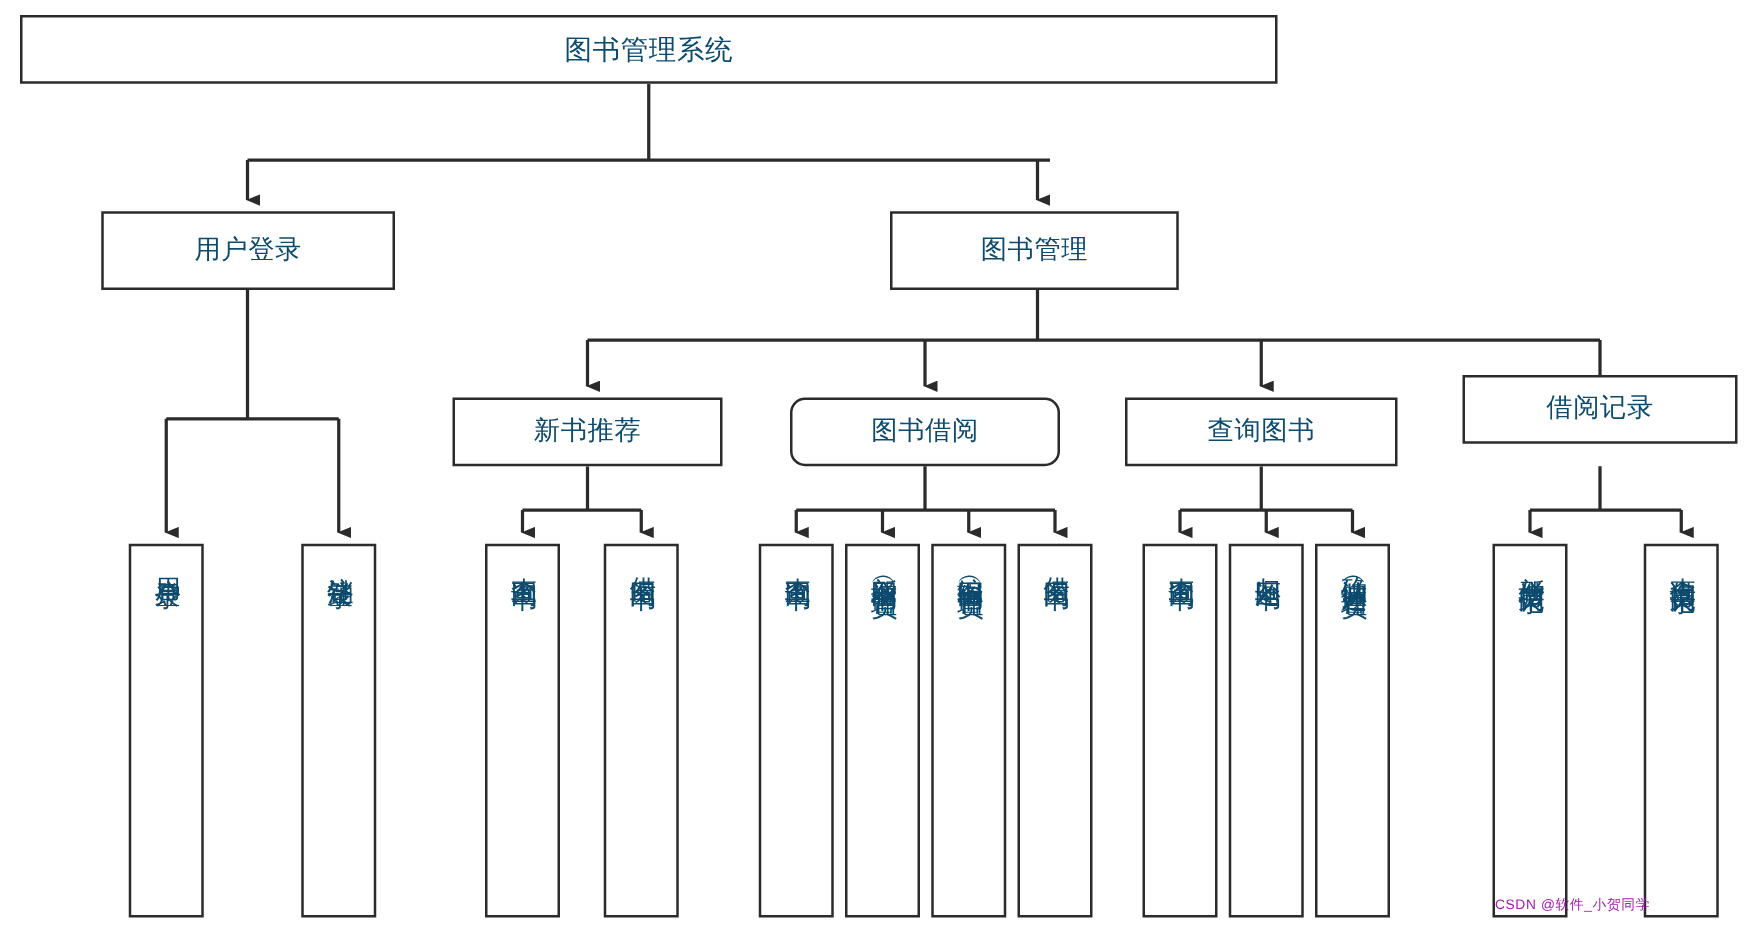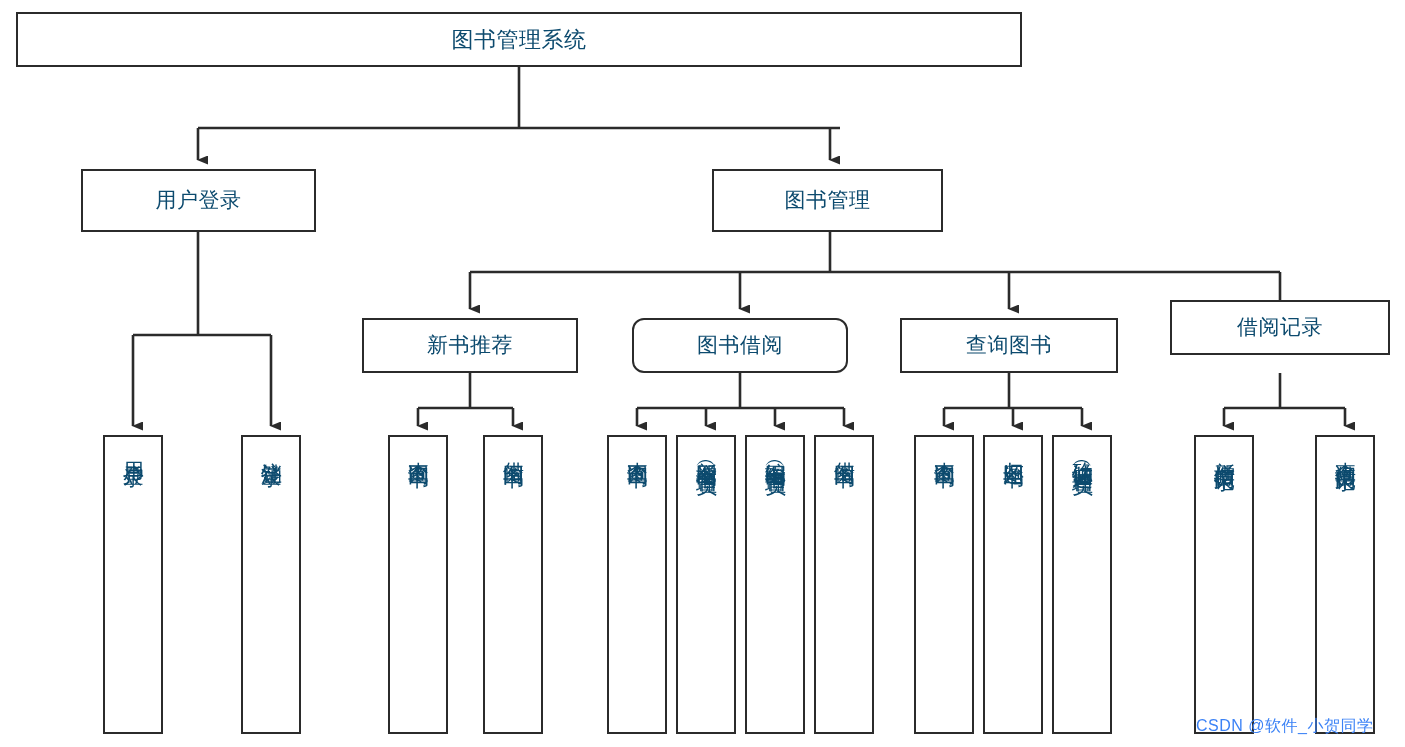--- a/index.html
+++ b/index.html
@@ -56,22 +56,22 @@
     writing-mode: vertical-rl;
     text-orientation: upright;
     font-size: 21px;
     letter-spacing: 2px;
     white-space: nowrap;
   }
   .watermark {
     position: absolute;
     left: 1196px;
     top: 716px;
-    font-size: 16px;
-    color: #3b82f6;
+    font-size: 11px;
+    color: #a21caf;
     z-index: 3;
     white-space: nowrap;
     letter-spacing: 0.5px;
   }
 </style>
 </head>
 <body>
 
 <div id="diagram-root">
 

